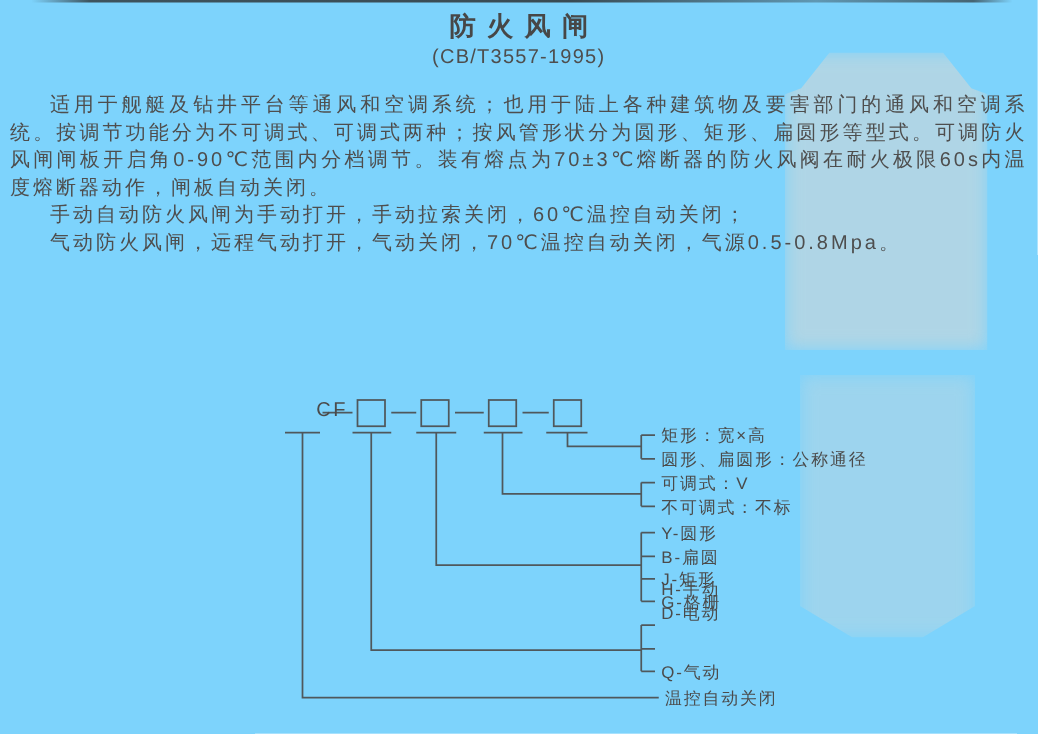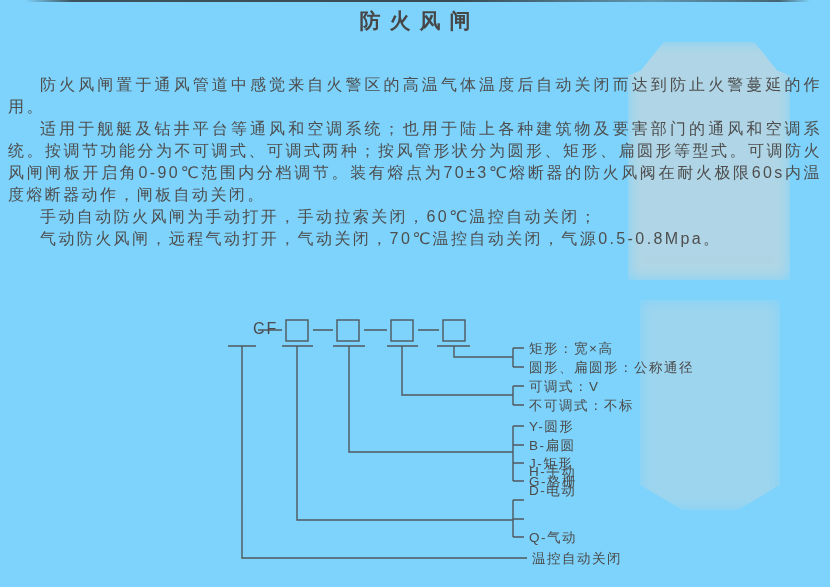--- a/index.html
+++ b/index.html
@@ -55,23 +55,23 @@
 </head>
 <body>
 
 <div class="page">
 
   <div class="top-edge"></div>
   <div class="ghost ghost-1"></div>
   <div class="ghost ghost-2"></div>
 
   <div class="title">防火风闸</div>
+  <div class="subtitle">(CB/T3557-1995)</div>
 
   <div class="body-text">
-    <p>防火风闸置于通风管道中感觉来自火警区的高温气体温度后自动关闭而达到防止火警蔓延的作用。</p>
     <p>适用于舰艇及钻井平台等通风和空调系统；也用于陆上各种建筑物及要害部门的通风和空调系统。按调节功能分为不可调式、可调式两种；按风管形状分为圆形、矩形、扁圆形等型式。可调防火风闸闸板开启角0-90℃范围内分档调节。装有熔点为70±3℃熔断器的防火风阀在耐火极限60s内温度熔断器动作，闸板自动关闭。</p>
     <p>手动自动防火风闸为手动打开，手动拉索关闭，60℃温控自动关闭；</p>
     <p>气动防火风闸，远程气动打开，气动关闭，70℃温控自动关闭，气源0.5-0.8Mpa。</p>
   </div>
 
   <div class="diagram">
     <svg width="830" height="587" viewBox="0 0 830 587">
       <g fill="none" stroke="#4b4b4b" stroke-width="1.4" opacity="0.9">
 
         <rect x="286" y="320" width="22" height="21"></rect>

